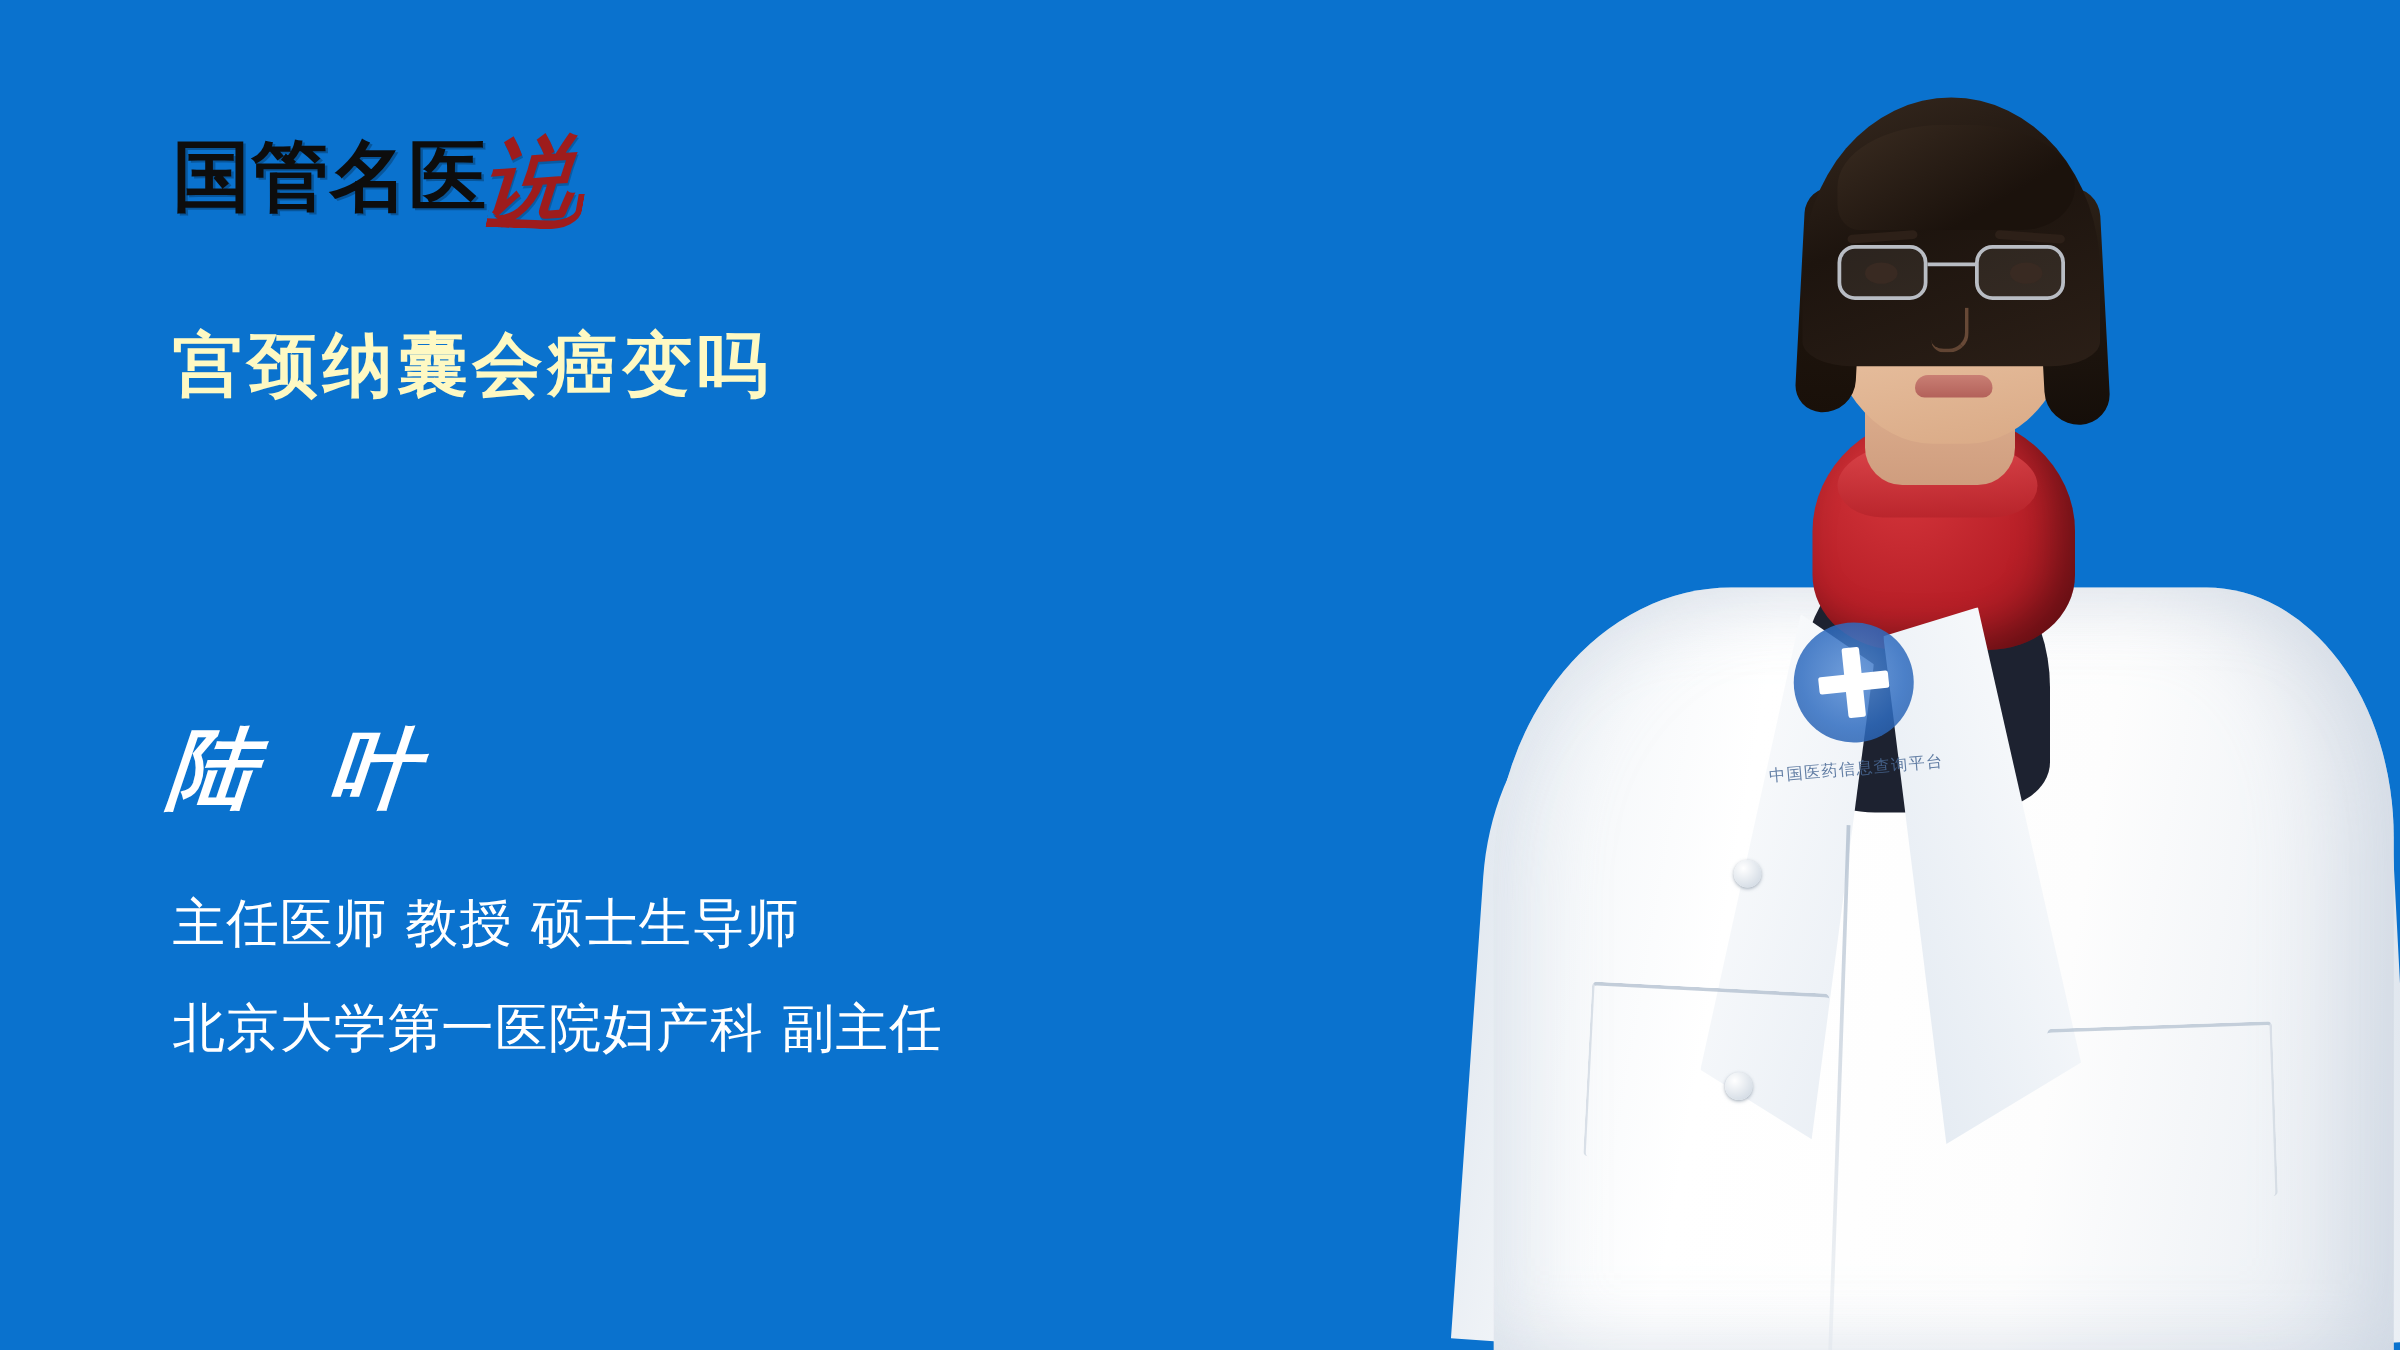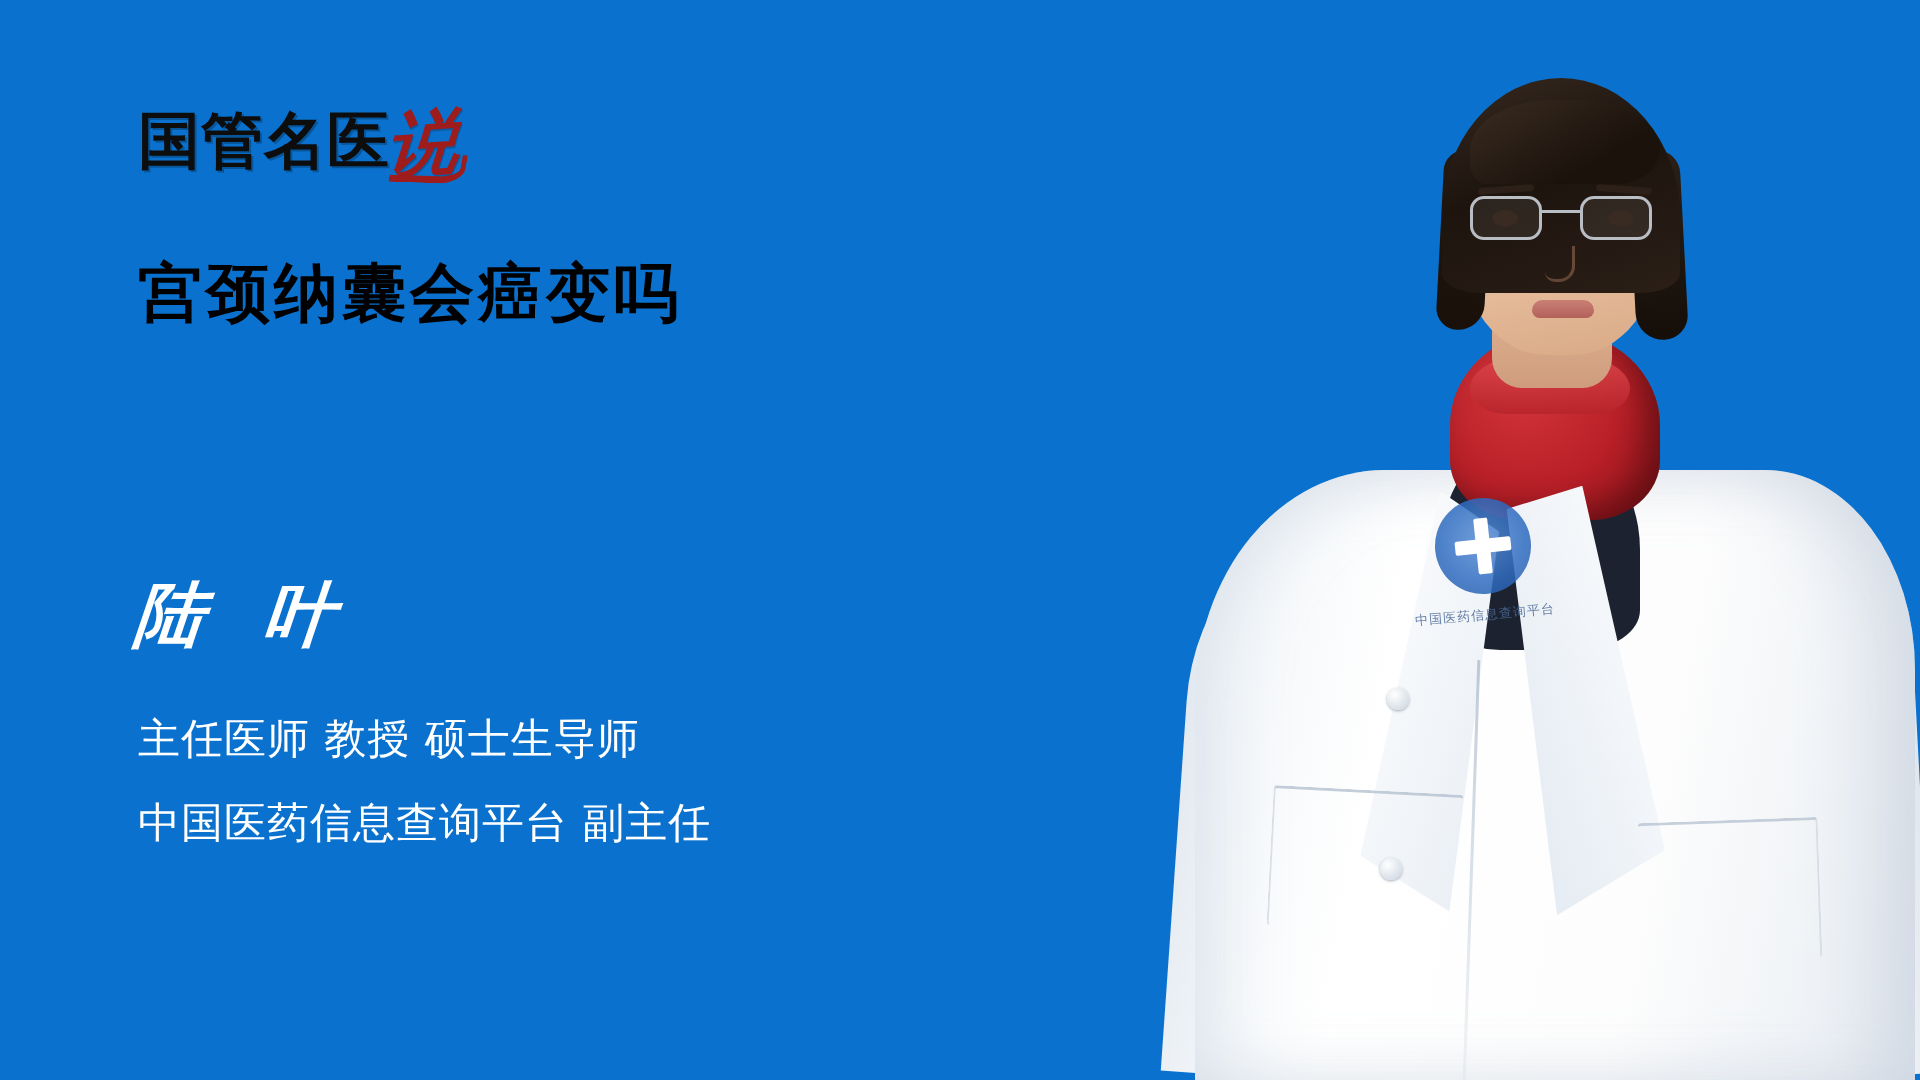--- a/index.html
+++ b/index.html
@@ -46,22 +46,22 @@
     border-bottom:7px solid #9e1c1c;
     border-right:5px solid #9e1c1c;
     border-bottom-right-radius:26px 16px;
     transform:rotate(6deg);
     pointer-events:none;
   }
 
   
   .title{
     position:absolute; left:138px; top:248px;
-    color:#000000;
-    font-size:64px; line-height:90px; font-weight:700;
+    color:#fef9c3;
+    font-size:56px; line-height:90px; font-weight:700;
     letter-spacing:4px;
     white-space:nowrap;
   }
 
   
   .doctor-name{
     position:absolute; left:134px; top:576px;
     color:#ffffff;
     font-size:70px; line-height:78px; font-weight:700;
     letter-spacing:18px;
@@ -298,21 +298,21 @@
     <span class="logo-main">国管名医</span>
     <span class="logo-accent">说</span>
   </div>
 
   <h1 class="title">宫颈纳囊会癌变吗</h1>
 
   <div class="doctor-name">陆  叶</div>
 
   <div class="credentials">
     <div class="cred-line">主任医师  教授  硕士生导师</div>
-    <div class="cred-line">中国医药信息查询平台  副主任</div>
+    <div class="cred-line">北京大学第一医院妇产科  副主任</div>
   </div>
 
   <div class="portrait">
     <div class="coat-shoulder-l"></div>
     <div class="coat-shoulder-r"></div>
     <div class="coat"></div>
     <div class="inner-dark"></div>
     <div class="scarf"></div>
     <div class="scarf-fold"></div>
     <div class="lapel-l"></div>

